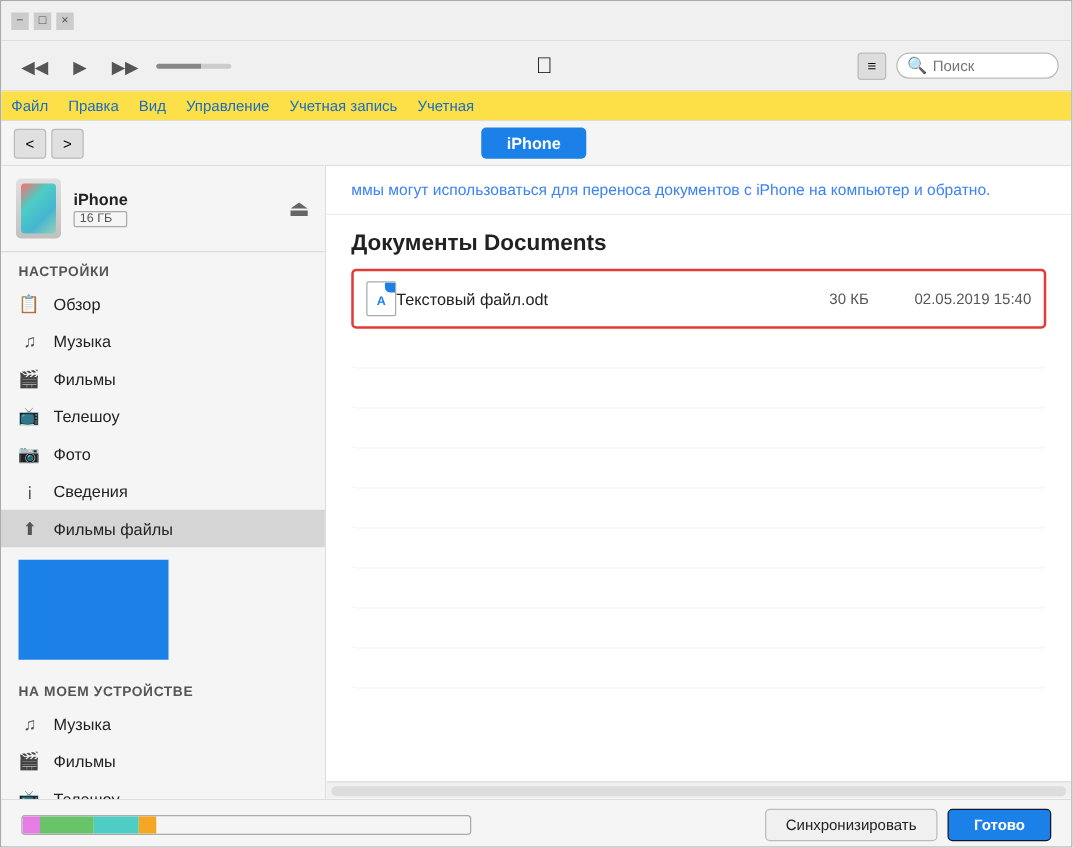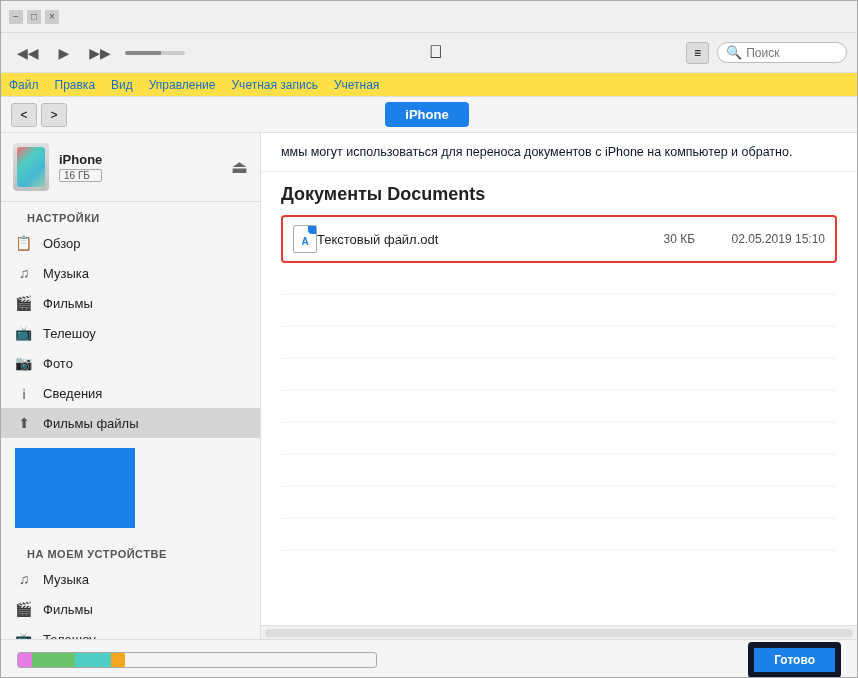--- a/index.html
+++ b/index.html
@@ -224,21 +224,20 @@
     }
 
     
     .sidebar-section-title {
       font-size: 11px;
       font-weight: bold;
       color: #555;
       padding: 10px 14px 4px;
       text-transform: uppercase;
       letter-spacing: 0.5px;
-      margin-left: 12px;
     }
     .sidebar-item {
       display: flex;
       align-items: center;
       padding: 6px 14px;
       cursor: pointer;
       gap: 10px;
       color: #222;
       font-size: 13px;
     }
@@ -256,21 +255,21 @@
     
     .content-area {
       flex: 1;
       overflow: hidden;
       display: flex;
       flex-direction: column;
       background: #fff;
     }
     .content-description {
       padding: 12px 20px;
-      color: #0f172a;
+      color: #3b82f6;
       font-size: 12.5px;
       border-bottom: 1px solid #eee;
     }
     .file-list-area {
       flex: 1;
       padding: 12px 20px;
       overflow-y: auto;
     }
     .file-list-title {
       font-size: 18px;
@@ -365,21 +364,21 @@
       background: #f0f0f0;
       border: 1px solid #bbb;
       border-radius: 4px;
       padding: 5px 16px;
       font-size: 12px;
       cursor: pointer;
       color: #222;
     }
     .done-btn {
       background: #1b80e8;
-      border: 6px solid #0f172a;
+      border: 1px solid #0f172a;
       border-radius: 4px;
       padding: 5px 20px;
       font-size: 12px;
       cursor: pointer;
       color: #fff;
       font-weight: bold;
     }
 
     
     .horizontal-scroll {
@@ -510,21 +509,21 @@
   <div class="content-area">
     <div class="content-description">ммы могут использоваться для переноса документов с iPhone на компьютер и обратно.</div>
 
     <div class="file-list-area">
       <div class="file-list-title">Документы Documents</div>
 
       <div class="file-row">
         <div class="file-doc-icon"></div>
         <span class="file-name">Текстовый файл.odt</span>
         <span class="file-size">30 КБ</span>
-        <span class="file-date">02.05.2019 15:10</span>
+        <span class="file-date">02.05.2019 15:40</span>
       </div>
 
       <div class="file-row empty"></div>
       <div class="file-row empty"></div>
       <div class="file-row empty"></div>
       <div class="file-row empty"></div>
       <div class="file-row empty"></div>
       <div class="file-row empty"></div>
       <div class="file-row empty"></div>
       <div class="file-row empty"></div>
@@ -538,15 +537,16 @@
 </div>
 
 <div class="bottom-bar">
   <div class="storage-bar">
     <div class="storage-segment" style="width:4%;background:#e57de5"></div>
     <div class="storage-segment" style="width:12%;background:#69c469"></div>
     <div class="storage-segment" style="width:10%;background:#4ecdc4"></div>
     <div class="storage-segment" style="width:4%;background:#f5a623"></div>
   </div>
   <div class="bottom-buttons">
+    <button class="sync-btn">Синхронизировать</button>
     <button class="done-btn">Готово</button>
   </div>
 </div>
 
 </body></html>

